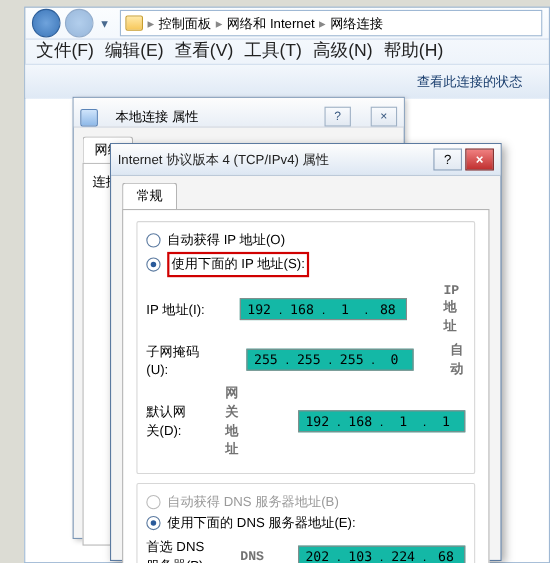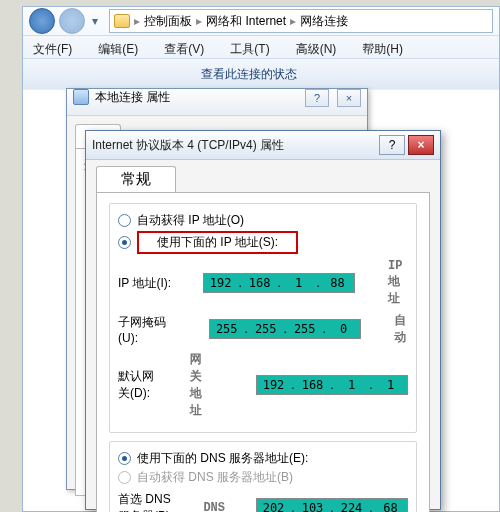--- a/index.html
+++ b/index.html
@@ -7,60 +7,60 @@
 
   
   .explorer{position:absolute;left:22px;top:6px;right:0;height:84px;background:linear-gradient(#fbfdff,#e6eef8);border:1px solid #9fb8d4;}
   .explorer-top{height:28px;border-bottom:1px solid #cfdced;display:flex;align-items:center;padding:0 6px;gap:4px;}
   .nav-btn{width:24px;height:24px;border-radius:50%;background:radial-gradient(#6fa3dc,#3b75b8);border:1px solid #2d5e99;}
   .nav-btn.fwd{opacity:.5;}
   .chev{width:12px;height:22px;display:flex;align-items:center;justify-content:center;color:#4a6a8f;}
   .crumb-bar{flex:1;height:22px;border:1px solid #9fb8d4;background:#fff;display:flex;align-items:center;padding:0 4px;gap:4px;font-size:12px;margin-left:4px;}
   .crumb-bar .folder-ic{width:14px;height:12px;background:linear-gradient(#ffe9a8,#f7c85b);border:1px solid #c79d2e;border-radius:2px;}
   .crumb-bar .sep{color:#888;}
-  .menu-bar{height:22px;display:flex;align-items:flex-end;gap:26px;padding:0 10px;font-size:12px;color:#222;border-bottom:1px solid #cfdced;}
-  .tool-bar{height:30px;display:flex;align-items:center;justify-content:center;padding-right:24px;background:linear-gradient(#f3f7fc,#dfe9f5);font-size:12px;color:#1a3e6e;}
+  .menu-bar{height:22px;display:flex;align-items:flex-start;gap:10px;padding:0 10px;font-size:16px;color:#222;border-bottom:1px solid #cfdced;}
+  .tool-bar{height:30px;display:flex;align-items:center;justify-content:flex-end;padding-right:24px;background:linear-gradient(#f3f7fc,#dfe9f5);font-size:12px;color:#1a3e6e;}
   .explorer-body{position:absolute;left:22px;top:90px;right:0;bottom:0;background:#fff;border:1px solid #9fb8d4;border-top:none;}
 
   
   .mid-dialog{position:absolute;left:66px;top:88px;width:300px;height:400px;background:#f4f4f4;border:1px solid #7a95b4;box-shadow:2px 2px 5px rgba(0,0,0,.25);}
-  .mid-title{height:26px;background:linear-gradient(#fdfdfd,#e8eef6);display:flex;align-items:flex-start;gap:6px;padding:0 6px;border-bottom:1px solid #cfd6df;}
+  .mid-title{height:26px;background:linear-gradient(#fdfdfd,#e8eef6);display:flex;align-items:flex-end;gap:16px;padding:0 6px;border-bottom:1px solid #cfd6df;}
   .mid-title .ic{width:14px;height:14px;border:1px solid #5a84b8;border-radius:2px;background:linear-gradient(#cfe4fb,#8fb9e8);}
   .mid-title .sp{flex:1;}
   .mid-title .mc{width:22px;height:16px;border:1px solid #9fb1c5;background:linear-gradient(#f8fafd,#e2e9f2);margin-left:2px;position:relative;}
   .mid-title .mc::after{content:"?";position:absolute;inset:0;display:flex;align-items:center;justify-content:center;font-size:11px;color:#3a5a82;}
   .mid-title .mx::after{content:"×";}
   .mid-tab{margin:8px 8px 0 8px;}
   .mid-tab .tabh{display:inline-block;padding:3px 10px;border:1px solid #b8b8b8;border-bottom:none;background:#fff;border-radius:3px 3px 0 0;font-size:12px;}
   .mid-tab .tabc{border:1px solid #b8b8b8;background:#fff;height:330px;padding:8px;font-size:12px;}
 
   
-  .front{position:absolute;left:85px;top:130px;width:354px;height:378px;background:#f4f4f4;border:1px solid #5b7aa0;box-shadow:3px 3px 8px rgba(0,0,0,.35);}
+  .front{position:absolute;left:100px;top:130px;width:354px;height:378px;background:#f4f4f4;border:1px solid #5b7aa0;box-shadow:3px 3px 8px rgba(0,0,0,.35);}
   .front-title{height:28px;background:linear-gradient(#fdfdfd,#dde7f3);display:flex;align-items:center;padding:0 6px;border-bottom:1px solid #bcc9d8;}
   .front-title span.t{font-size:12px;color:#222;}
   .front-title .sp{flex:1;}
   .ftl-btn{width:24px;height:18px;border:1px solid #8aa0ba;margin-left:3px;display:flex;align-items:center;justify-content:center;font-size:12px;background:linear-gradient(#f8fafd,#e2e9f2);}
   .ftl-close{background:linear-gradient(#f08080,#c03030);border-color:#7a1f1f;color:#fff;font-weight:bold;}
   .body{padding:6px 10px 8px 10px;}
-  .tabh2{display:inline-block;padding:3px 24px;border:1px solid #b4b4b4;border-bottom:none;background:#fff;border-radius:3px 3px 0 0;font-size:15px;}
+  .tabh2{display:inline-block;padding:3px 12px;border:1px solid #b4b4b4;border-bottom:none;background:#fff;border-radius:3px 3px 0 0;font-size:12px;}
   .tabc2{border:1px solid #b4b4b4;background:#fff;padding:10px 12px 10px 12px;font-size:12px;}
   .desc{line-height:1.5;margin-bottom:8px;}
   .group{border:1px solid #d7d7d7;border-radius:2px;padding:6px 8px 8px 8px;margin-bottom:8px;}
   .opt{display:flex;align-items:center;gap:6px;margin:2px 0;}
   .radio{width:11px;height:11px;border:1px solid #5b7aa0;border-radius:50%;display:inline-flex;align-items:center;justify-content:center;}
   .radio.on::after{content:"";width:5px;height:5px;border-radius:50%;background:#2a5a9a;}
   .radio.off-dis{border-color:#bbb;}
   .dis{color:#9a9a9a;}
   .row{display:flex;align-items:center;margin:5px 0;gap:27px;}
   .row .lab{width:112px;}
   .ip{flex:0 0 150px;display:flex;border:1px solid #8a8a8a;background:#14b8a6;height:18px;}
   .oct{flex:1;text-align:center;font-family:Tahoma,monospace;font-size:12px;line-height:18px;}
   .dot{width:6px;text-align:center;line-height:18px;}
   .ann{color:#737373;font-weight:bold;margin-left:6px;font-family:Liberation Mono, monospace;}
-  .redbox{border:2px solid #d00000;padding:1px 18px;display:inline-block;}
+  .redbox{border:2px solid #d00000;padding:1px 2px;display:inline-block;}
 </style>
 </head>
 <body>
 <div class="canvas">
 
 <div class="explorer">
   <div class="explorer-top">
     <div class="nav-btn"></div>
     <div class="nav-btn fwd"></div>
     <div class="chev">▾</div>
@@ -162,28 +162,28 @@
             <span class="oct">168</span>
                 <span class="dot">.</span>
             <span class="oct">1</span>
                 <span class="dot">.</span>
             <span class="oct">1</span>
           </span>
         </div>
       </div>
 
       <div class="group">
+        <div class="opt dis">
+          <span class="radio off-dis"></span>
+          <span>自动获得 DNS 服务器地址(B)</span>
+        </div>
         <div class="opt">
           <span class="radio on"></span>
           <span>使用下面的 DNS 服务器地址(E):</span>
         </div>
-        <div class="opt dis">
-          <span class="radio off-dis"></span>
-          <span>自动获得 DNS 服务器地址(B)</span>
-        </div>
 
         <div class="row">
           <span class="lab">首选 DNS 服务器(P):</span>
           <span class="ann" style="margin-left:0;margin-right:4px;">DNS</span>
           <span class="ip">
             <span class="oct">202</span>
                 <span class="dot">.</span>
             <span class="oct">103</span>
                 <span class="dot">.</span>
             <span class="oct">224</span>

